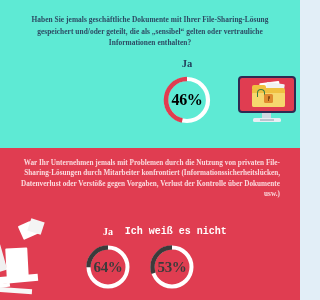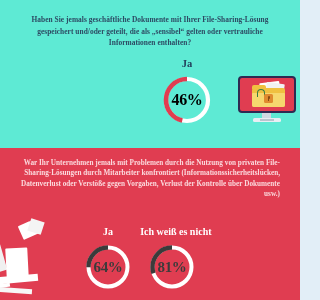--- a/index.html
+++ b/index.html
@@ -49,21 +49,21 @@
   #donut-top .pct { font-size:16px; color:#000000; letter-spacing:-.3px; }
   #donut-top .dlabel { top:-16px; font-size:10.5px; color:#22405c; }
 
   
   #donut-yes { left:84px; top:243px; width:48px; height:48px; }
   #donut-yes .pct { font-size:15px; color:#3b3b3b; letter-spacing:-.3px; }
   #donut-yes .dlabel { top:-17px; font-size:10px; color:#ffffff; }
 
   #donut-dk { left:148px; top:243px; width:48px; height:48px; }
   #donut-dk .pct { font-size:15px; color:#3b3b3b; letter-spacing:-.3px; }
-  #donut-dk .dlabel { top:-17px; font-size:10px; color:#ffffff; left:58%; }
+  #donut-dk .dlabel { top:-17px; font-size:10px; color:#ffffff; left:58%;font-family:Liberation Mono, monospace; }
 
   
   #monitor { position:absolute; left:238px; top:76px; width:58px; height:48px; }
   #monitor .bezel {
     position:absolute; left:0; top:0; width:58px; height:37px;
     border:2.6px solid #2e2a52; border-radius:4px;
     background:#e03d51; overflow:hidden;
   }
   #monitor .neck {
     position:absolute; left:24px; top:37px; width:9px; height:5px;
@@ -226,16 +226,16 @@
     <span class="pct">64%</span>
   </div>
 
   <div class="donut" id="donut-dk">
     <span class="dlabel">Ich weiß es nicht</span>
     <svg class="ring" width="48" height="48" viewBox="0 0 48 48">
       <circle cx="24" cy="24" r="19.5" fill="none" stroke="#ffffff" stroke-width="4"></circle>
 
       <circle cx="24" cy="24" r="19.5" fill="none" stroke="#3b3b3b" stroke-width="4.4" stroke-linecap="butt" stroke-dasharray="36.8 122.52" transform="rotate(-90 24 24) scale(1,-1) translate(0,-48)"></circle>
     </svg>
-    <span class="pct">81%</span>
+    <span class="pct">53%</span>
   </div>
 
 </div>
 
 </body></html>

